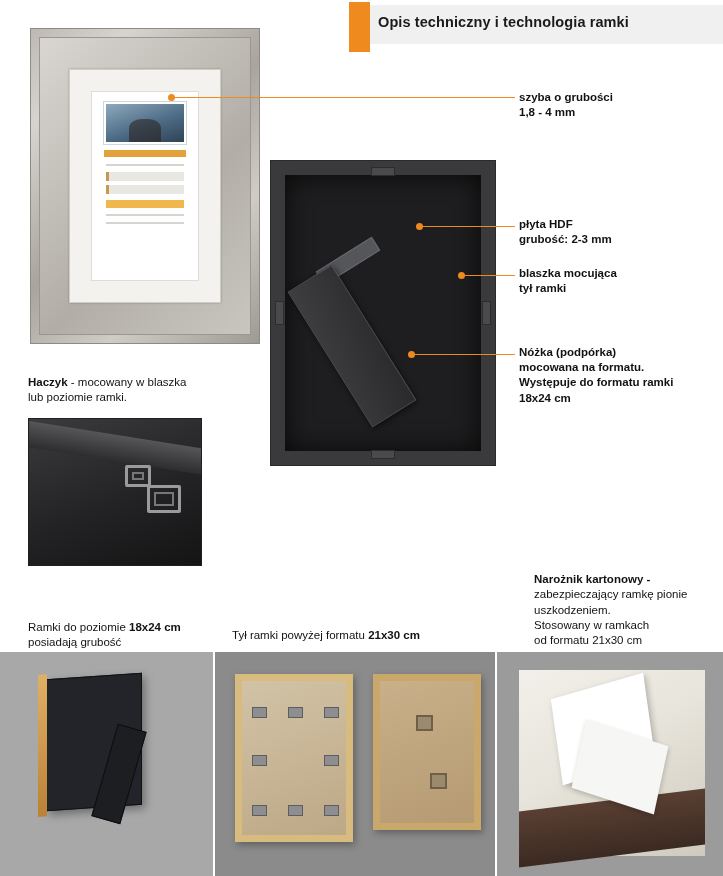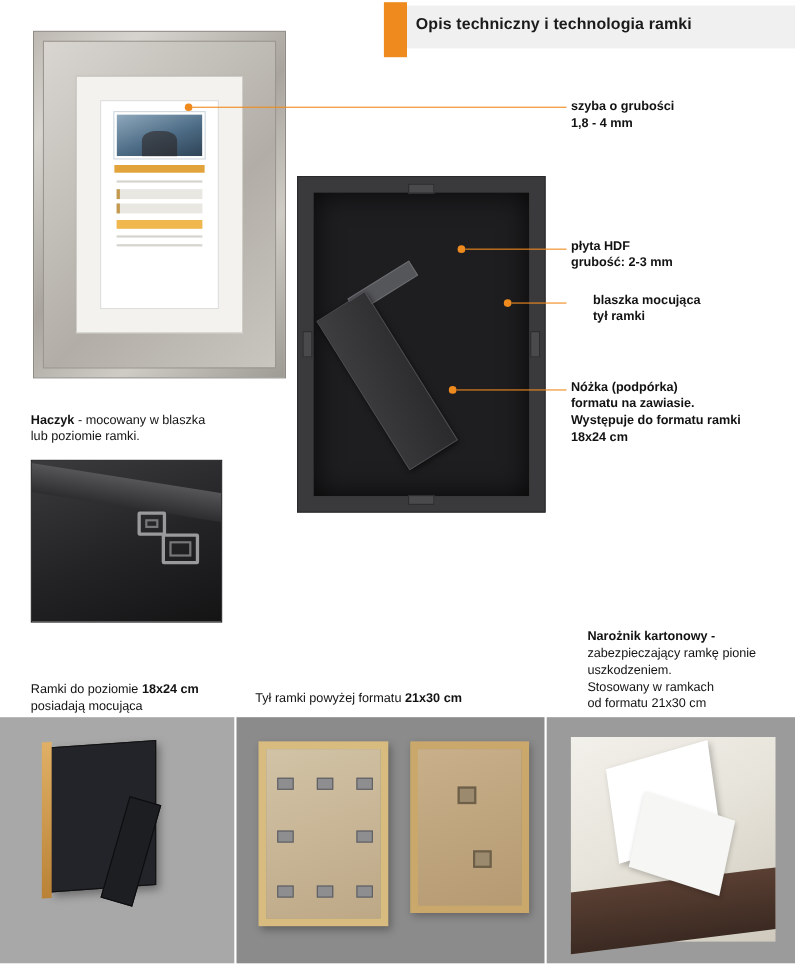--- a/index.html
+++ b/index.html
@@ -284,44 +284,44 @@
 <div class="callout" style="left:519px; top:90px;">szyba o grubości
 1,8 - 4 mm</div>
 
 <div class="lead-dot" style="left:416px; top:223px;"></div>
 <div class="lead-line" style="left:423px; top:226px; width:92px;"></div>
 <div class="callout" style="left:519px; top:217px;">płyta HDF
 grubość: 2-3 mm</div>
 
 <div class="lead-dot" style="left:458px; top:272px;"></div>
 <div class="lead-line" style="left:465px; top:275px; width:50px;"></div>
-<div class="callout" style="left:519px; top:266px;margin-left:20px;">blaszka mocująca
+<div class="callout" style="left:519px; top:266px;">blaszka mocująca
 tył ramki</div>
 
 <div class="lead-dot" style="left:408px; top:351px;"></div>
 <div class="lead-line" style="left:415px; top:354px; width:100px;"></div>
 <div class="callout" style="left:519px; top:345px;">Nóżka (podpórka)
-formatu na zawiasie.
+mocowana na formatu.
 Występuje do formatu ramki
 18x24 cm</div>
 
 <div class="note" style="left:28px; top:375px; width:220px;">
   <span style="font-weight:bold;">Haczyk</span><span> -  mocowany w blaszka</span><br>
   <span>lub poziomie ramki.</span>
 </div>
 
 <div id="hook-photo">
   <div class="edge"></div>
   <div class="clip" style="left:96px; top:46px;"></div>
   <div class="clip" style="left:118px; top:66px; width:34px; height:28px;"></div>
 </div>
 
 <div class="note" style="left:28px; top:620px; width:200px;">
   <span>Ramki do poziomie </span><b>18x24 cm</b><br>
-  <span>posiadają mocująca</span>
+  <span>posiadają grubość</span>
 </div>
 
 <div class="note" style="left:232px; top:628px; width:260px;">
   <span>Tył ramki powyżej formatu </span><b>21x30 cm</b>
 </div>
 
 <div class="note" style="left:534px; top:572px; width:190px;">
   <b>Narożnik kartonowy -</b><br>
   <span>zabezpieczający ramkę pionie</span><br>
   <span>uszkodzeniem.</span><br>

